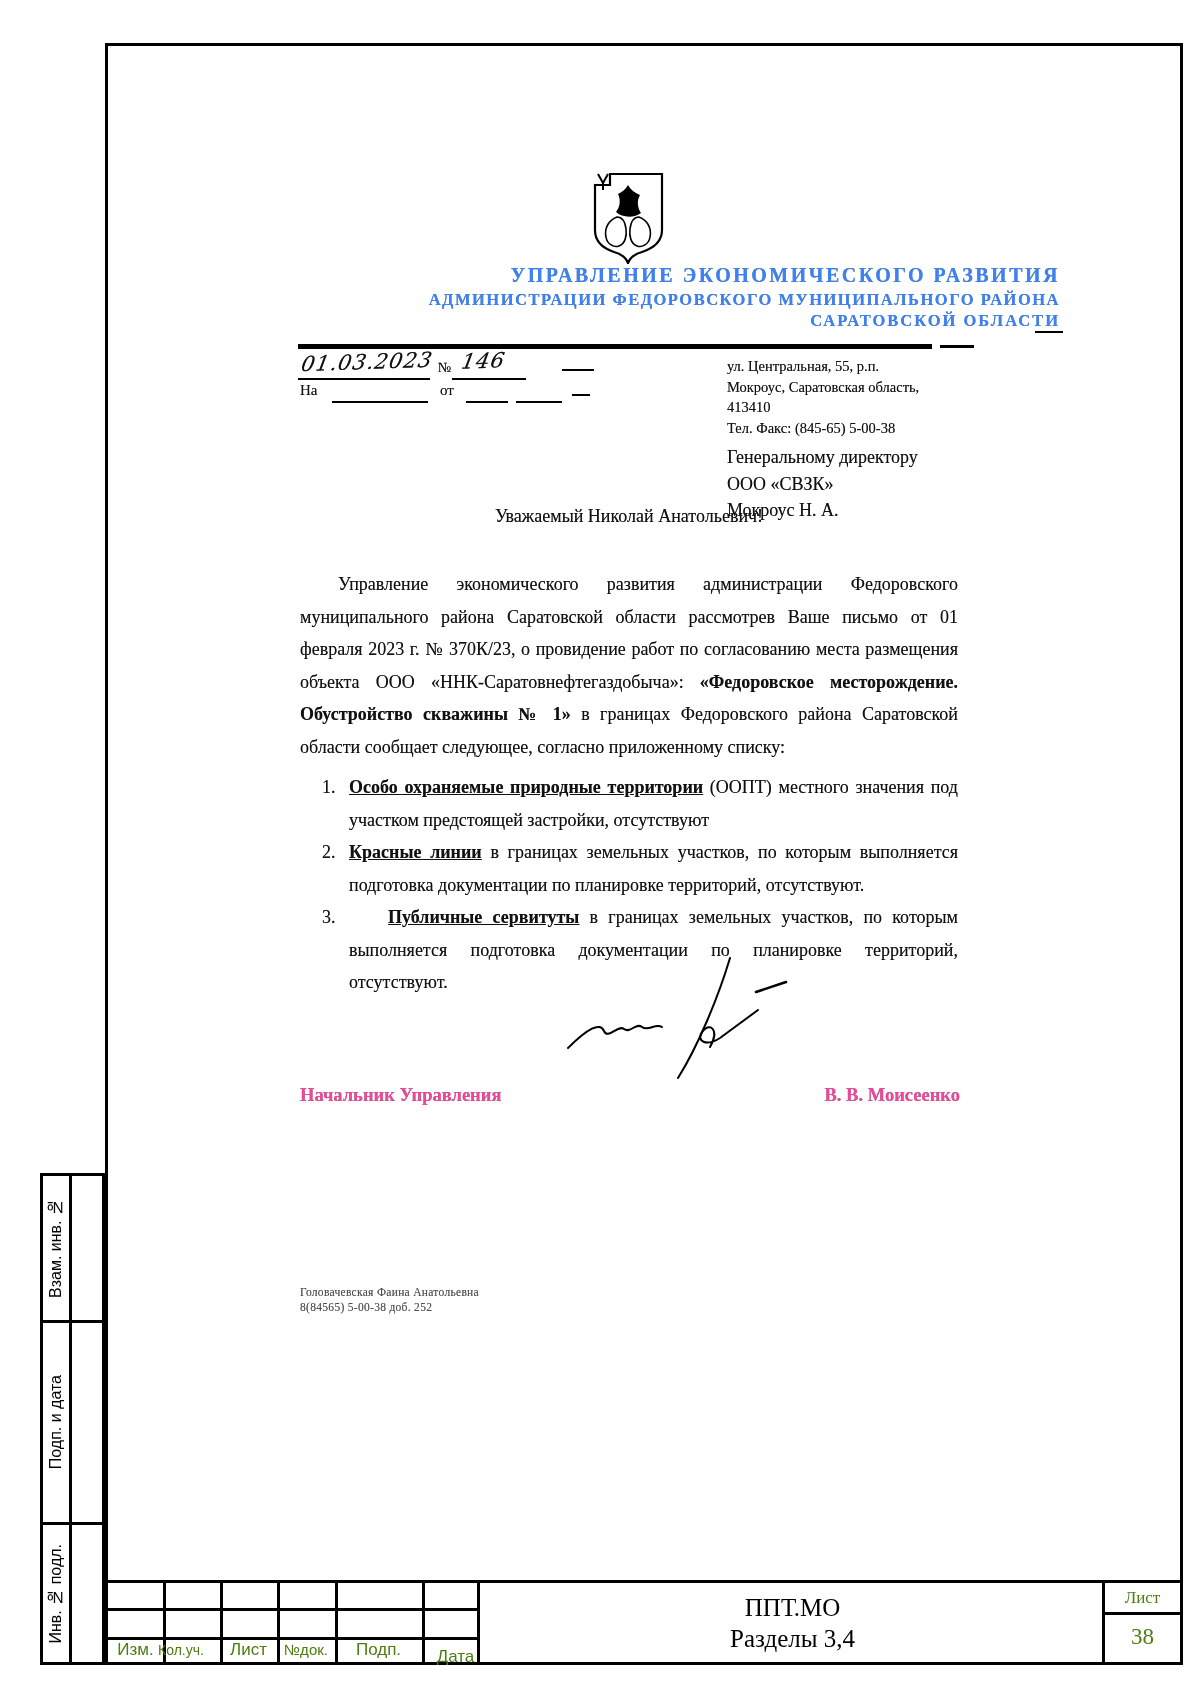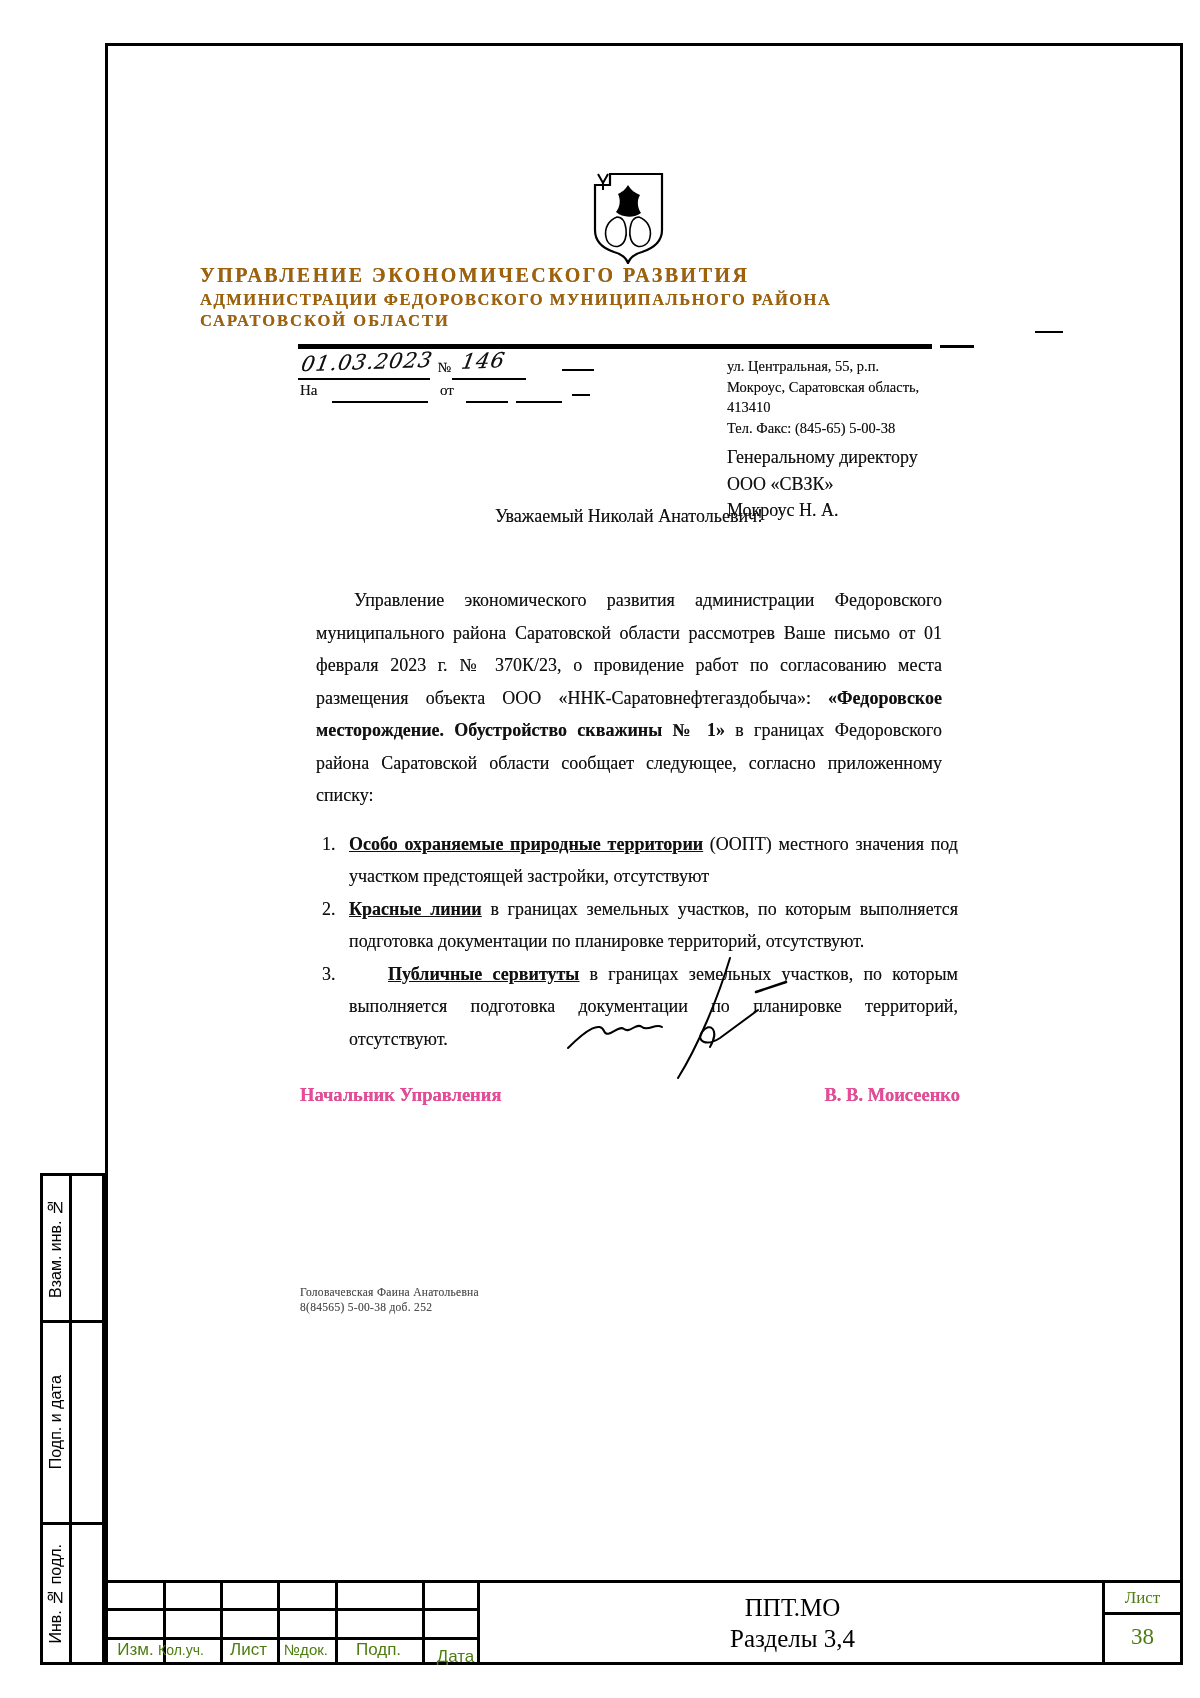--- a/index.html
+++ b/index.html
@@ -23,25 +23,25 @@
   .tb-cell{position:absolute;display:flex;align-items:center;justify-content:center;
            font-family:"Liberation Sans",sans-serif;font-size:17px;color:#4d7c0f;}
   .tb-center{position:absolute;left:372px;top:0;width:625px;height:79px;display:flex;
              flex-direction:column;align-items:center;justify-content:center;
              font-family:"Liberation Serif",serif;font-size:25px;color:#000;line-height:31px;}
   
   .scan{text-shadow:0 0 .6px rgba(0,0,0,.5);}
   .hw{font-style:italic;transform:skewX(-12deg) rotate(-2deg);font-size:21px;letter-spacing:1px;
       font-family:"DejaVu Serif",serif;white-space:nowrap;}
   .ln{position:absolute;background:#000;}
-  .org{left:200px;width:860px;text-align:left;font-weight:bold;color:#a16207;}
+  .org{left:200px;width:860px;text-align:right;font-weight:bold;color:#3b82f6;}
   .addr{font-size:14.5px;line-height:20.5px;}
   .rcpt{font-size:18px;line-height:26.5px;}
   .bodyflow{left:300px;top:568px;width:658px;font-size:18px;line-height:32.5px;text-align:justify;}
-  .bodyflow p{margin:16px;text-indent:38px;}
+  .bodyflow p{margin:0;text-indent:38px;}
   .list{margin:8px 0 0 0;padding:0 0 0 22px;list-style:none;}
   .item{position:relative;padding-left:27px;}
   .item .num{position:absolute;left:0;top:0;}
   .sig-pos,.sig-name{font-weight:bold;font-size:18.5px;color:#ec4899;white-space:nowrap;}
   .exec{font-size:11.5px;line-height:15px;color:#333;opacity:.85;letter-spacing:.3px;}
 </style>
 </head>
 <body>
 
 <div class="page">

